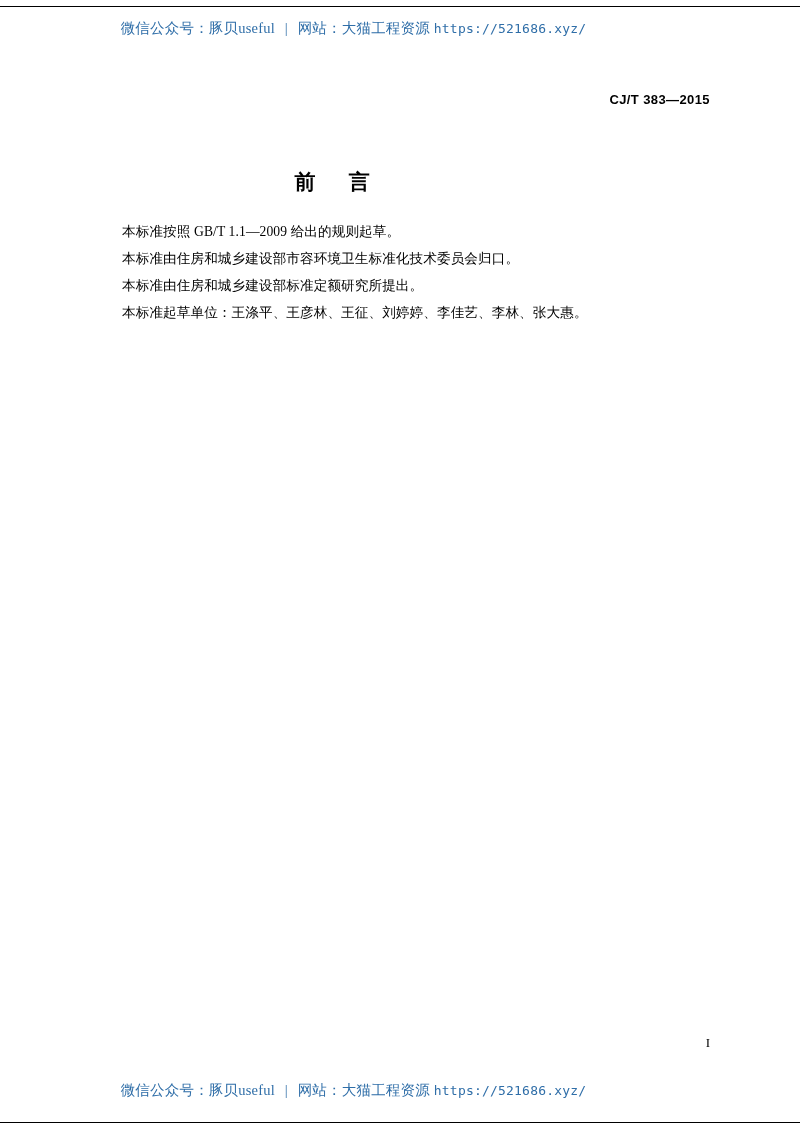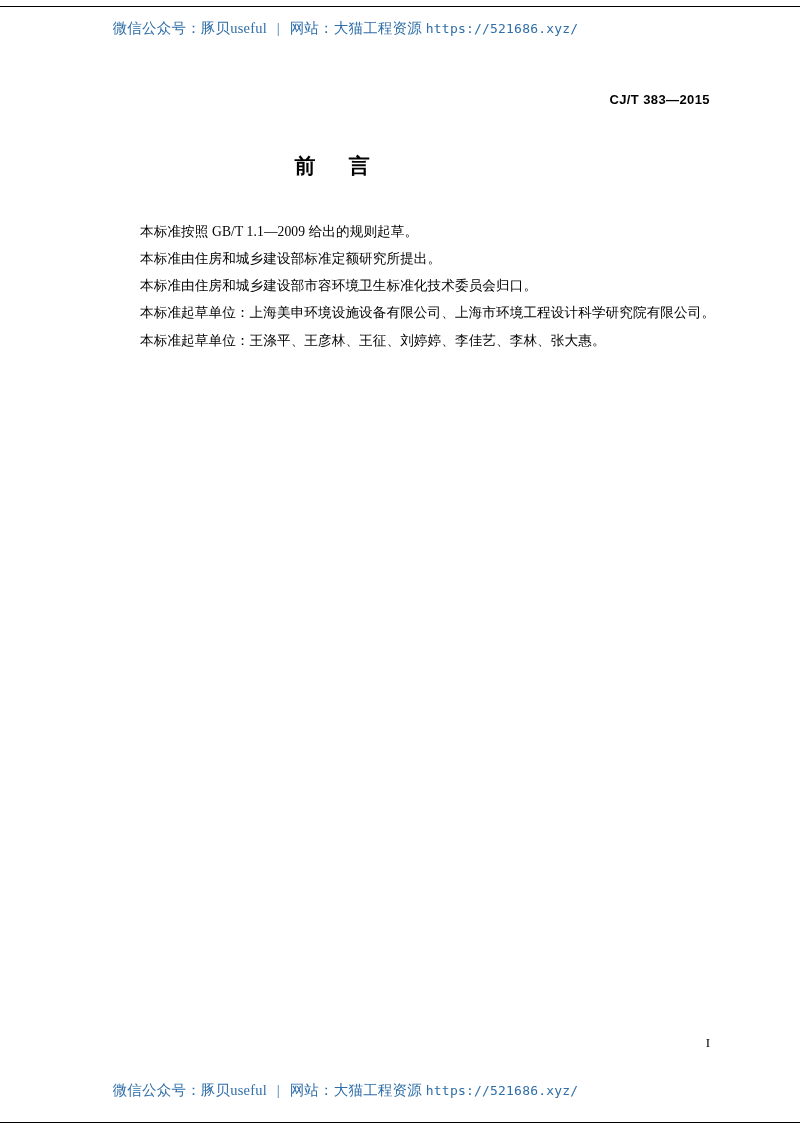--- a/index.html
+++ b/index.html
@@ -12,21 +12,21 @@
     height: 1129px;
     position: relative;
     font-family: "Liberation Serif", serif;
     color: #000000;
     overflow: hidden;
   }
 
   
   .watermark {
     position: absolute;
-    left: 0;
+    left: 8px;
     width: 691px;
     text-align: center;
     color: #2f6ea8;
     font-size: 14.5px;
     letter-spacing: 0.2px;
     white-space: nowrap;
   }
   .watermark .wm-cn {
     font-family: "Liberation Serif", serif;
   }
@@ -59,38 +59,37 @@
     right: 90px;
     font-family: "Liberation Sans", sans-serif;
     font-weight: bold;
     font-size: 13px;
     letter-spacing: 0.4px;
   }
 
   
   .page-title {
     position: absolute;
-    top: 152px;
+    top: 168px;
     left: 0;
     width: 664px;
     text-align: center;
     font-family: "Liberation Serif", serif;
     font-weight: bold;
     font-size: 21px;
     letter-spacing: 14px;
     text-indent: 14px;
   }
 
   
   .body-block {
     position: absolute;
     top: 222px;
     left: 122px;
     width: 590px;
-    margin-left: 18px;
   }
   .body-block p {
     margin: 0 0 6.5px 0;
     font-family: "Liberation Serif", serif;
     font-size: 13.6px;
     line-height: 1.52;
     letter-spacing: 0.1px;
     white-space: nowrap;
   }
 
@@ -114,23 +113,22 @@
   <span class="wm-cn">网站：大猫工程资源</span>
   <span class="wm-mono">https://521686.xyz/</span>
 </div>
 
 <div class="std-number">CJ/T 383—2015</div>
 
 <div class="page-title">前    言</div>
 
 <div class="body-block">
   <p>本标准按照 GB/T 1.1—2009 给出的规则起草。</p>
+  <p>本标准由住房和城乡建设部市容环境卫生标准化技术委员会归口。</p>
   <p>本标准由住房和城乡建设部标准定额研究所提出。</p>
-  <p>本标准由住房和城乡建设部市容环境卫生标准化技术委员会归口。</p>
-  <p>本标准起草单位：上海美申环境设施设备有限公司、上海市环境工程设计科学研究院有限公司。</p>
   <p>本标准起草单位：王涤平、王彦林、王征、刘婷婷、李佳艺、李林、张大惠。</p>
 </div>
 
 <div class="page-num">I</div>
 
 <div class="watermark" id="wm-bottom">
   <span class="wm-cn">微信公众号：豚贝useful</span>
   <span class="wm-sep">|</span>
   <span class="wm-cn">网站：大猫工程资源</span>
   <span class="wm-mono">https://521686.xyz/</span>

